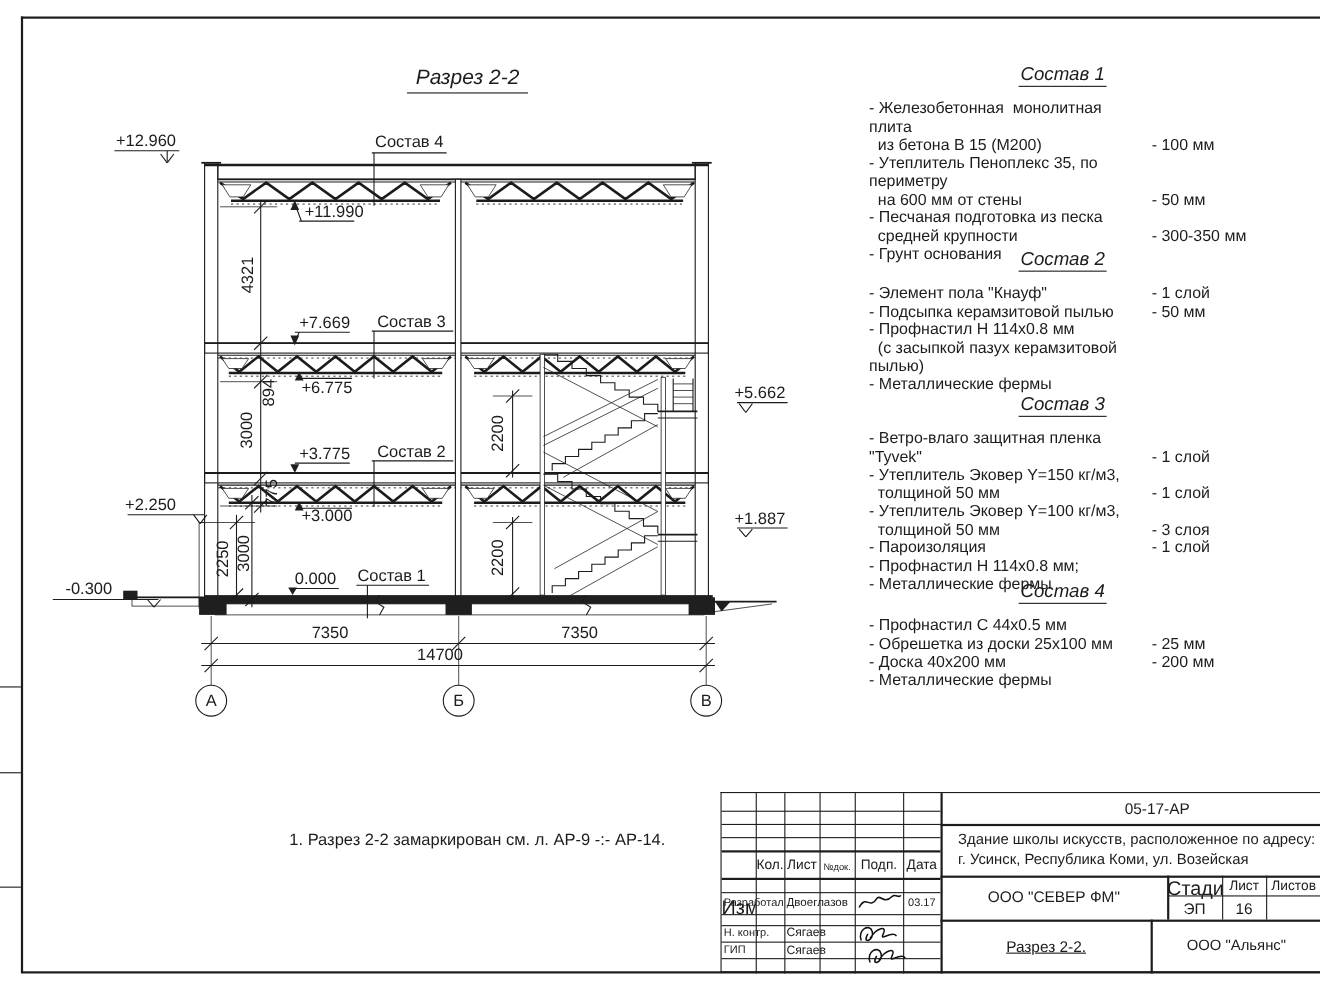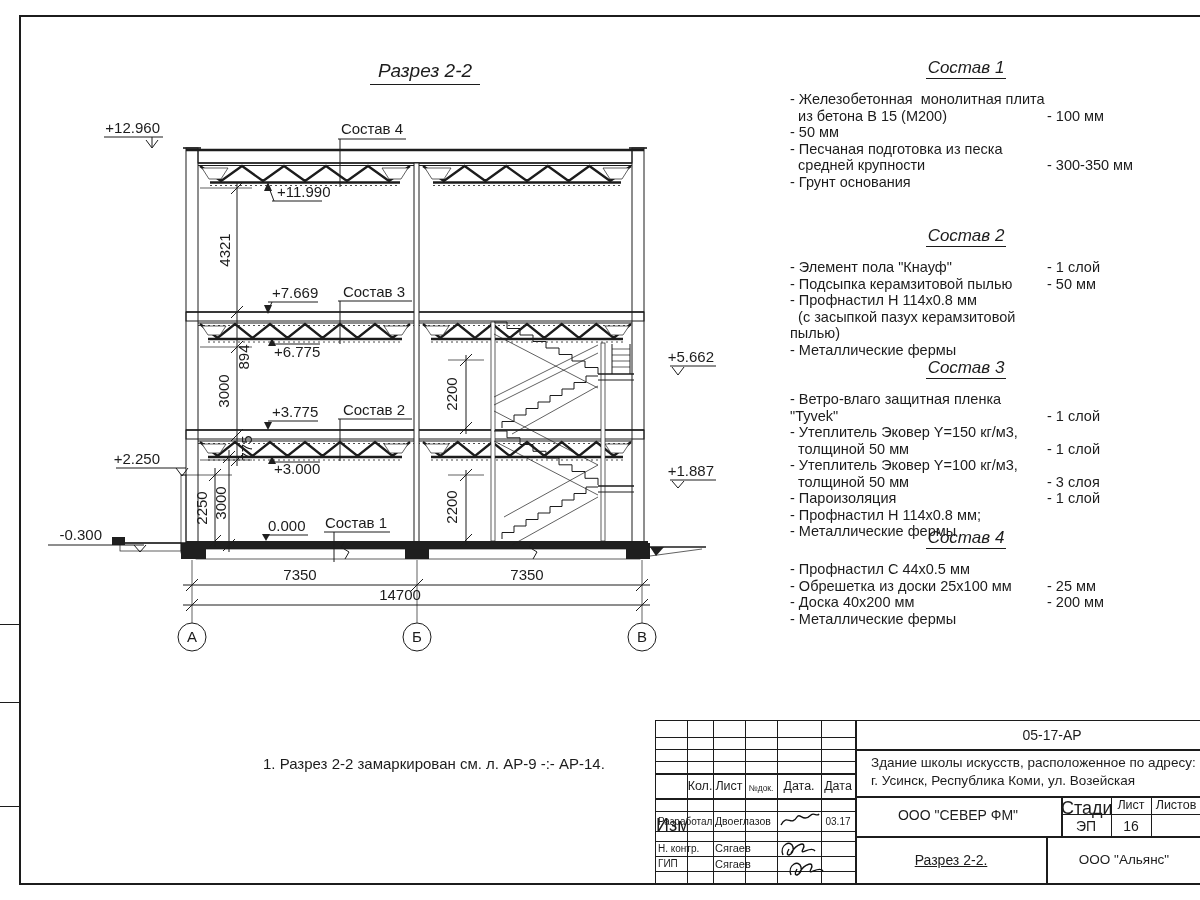--- a/index.html
+++ b/index.html
@@ -15,21 +15,21 @@
   .dsh{stroke:#1c1c1c;stroke-width:0.8;fill:none;stroke-dasharray:2 3;}
   .dark{fill:#1f1f1f;stroke:none;}
   .wht{fill:#ffffff;}
   .t15{font-size:15px;}
   #sheet-title{font-style:italic;font-size:19px;border-bottom:1.6px solid #1c1c1c;text-align:center;padding-bottom:2px;}
   .spec{position:absolute;width:352px;}
   .spec h3{margin:0 0 13px 0;text-align:center;font-size:17px;font-style:italic;font-weight:normal;}
   .spec h3 span{border-bottom:1.2px solid #1c1c1c;padding:0 2px 1px 2px;}
   .spec .row{display:flex;align-items:flex-end;font-size:14.5px;line-height:16.5px;}
   .spec .txt{flex:1;white-space:pre-wrap;}
-  .spec .val{width:95px;flex:none;white-space:nowrap;}
+  .spec .val{width:95px;flex:none;white-space:nowrap;margin-left:10px;}
   #note{font-size:15px;}
   #tblock{position:absolute;left:655px;top:720px;width:545px;height:164px;border:1.8px solid #1c1c1c;border-right:none;box-sizing:border-box;}
   #tblock .v,#tblock .h{position:absolute;background:#1c1c1c;}
   #tblock .cell{position:absolute;overflow:hidden;}
   .ctr{text-align:center;}
   .preline{white-space:pre-line;}
 </style>
 </head>
 <body>
 
@@ -331,20 +331,22 @@
 </svg>
 
 <div class="spec" style="left:790px;top:58px;">
   <h3><span>Состав 1</span></h3>
   <div class="row">
       <div class="txt">- Железобетонная  монолитная плита
   из бетона В 15 (М200)</div>
       <div class="val">- 100 мм</div>
     </div>
   <div class="row">
+      <div class="txt">- Утеплитель Пеноплекс 35, по периметру
+  на 600 мм от стены</div>
       <div class="val">- 50 мм</div>
     </div>
   <div class="row">
       <div class="txt">- Песчаная подготовка из песка
   средней крупности</div>
       <div class="val">- 300-350 мм</div>
     </div>
   <div class="row">
       <div class="txt">- Грунт основания</div>
       <div class="val"></div>
@@ -447,21 +449,21 @@
   <div class="v" style="left:405px;top:75px;width:1.6px;height:40px;"></div>
   <div class="v" style="left:455px;top:75px;width:1px;height:40px;"></div>
   <div class="v" style="left:495px;top:75px;width:1px;height:40px;"></div>
   <div class="h" style="left:405px;top:93px;width:140px;height:1px;"></div>
   <div class="v" style="left:390px;top:115px;width:1.6px;height:49px;"></div>
 
   <div class="cell ctr" style="left:0;top:58px;width:31px;font-size:18px;margin-top:36px;">Изм.</div>
   <div class="cell ctr" style="left:31px;top:58px;width:26px;font-size:12.5px;">Кол.</div>
   <div class="cell ctr" style="left:57px;top:58px;width:32px;font-size:12.5px;">Лист</div>
   <div class="cell ctr" style="left:89px;top:62px;width:32px;font-size:8.5px;">№док.</div>
-  <div class="cell ctr" style="left:121px;top:58px;width:44px;font-size:12.5px;">Дата.</div>
+  <div class="cell ctr" style="left:121px;top:58px;width:44px;font-size:12.5px;">Подп.</div>
   <div class="cell ctr" style="left:165px;top:58px;width:34px;font-size:12.5px;">Дата</div>
 
   <div class="cell" style="left:2px;top:95px;width:56px;font-size:10px;">Разработал</div>
   <div class="cell" style="left:59px;top:94px;width:62px;font-size:10.5px;">Двоеглазов</div>
   <div class="cell ctr" style="left:165px;top:95px;width:34px;font-size:10px;">03.17</div>
   <div class="cell" style="left:2px;top:122px;width:56px;font-size:10px;">Н. контр.</div>
   <div class="cell" style="left:59px;top:121px;width:62px;font-size:11px;">Сягаев</div>
   <div class="cell" style="left:2px;top:137px;width:56px;font-size:10px;">ГИП</div>
   <div class="cell" style="left:59px;top:137px;width:62px;font-size:11px;">Сягаев</div>
 

